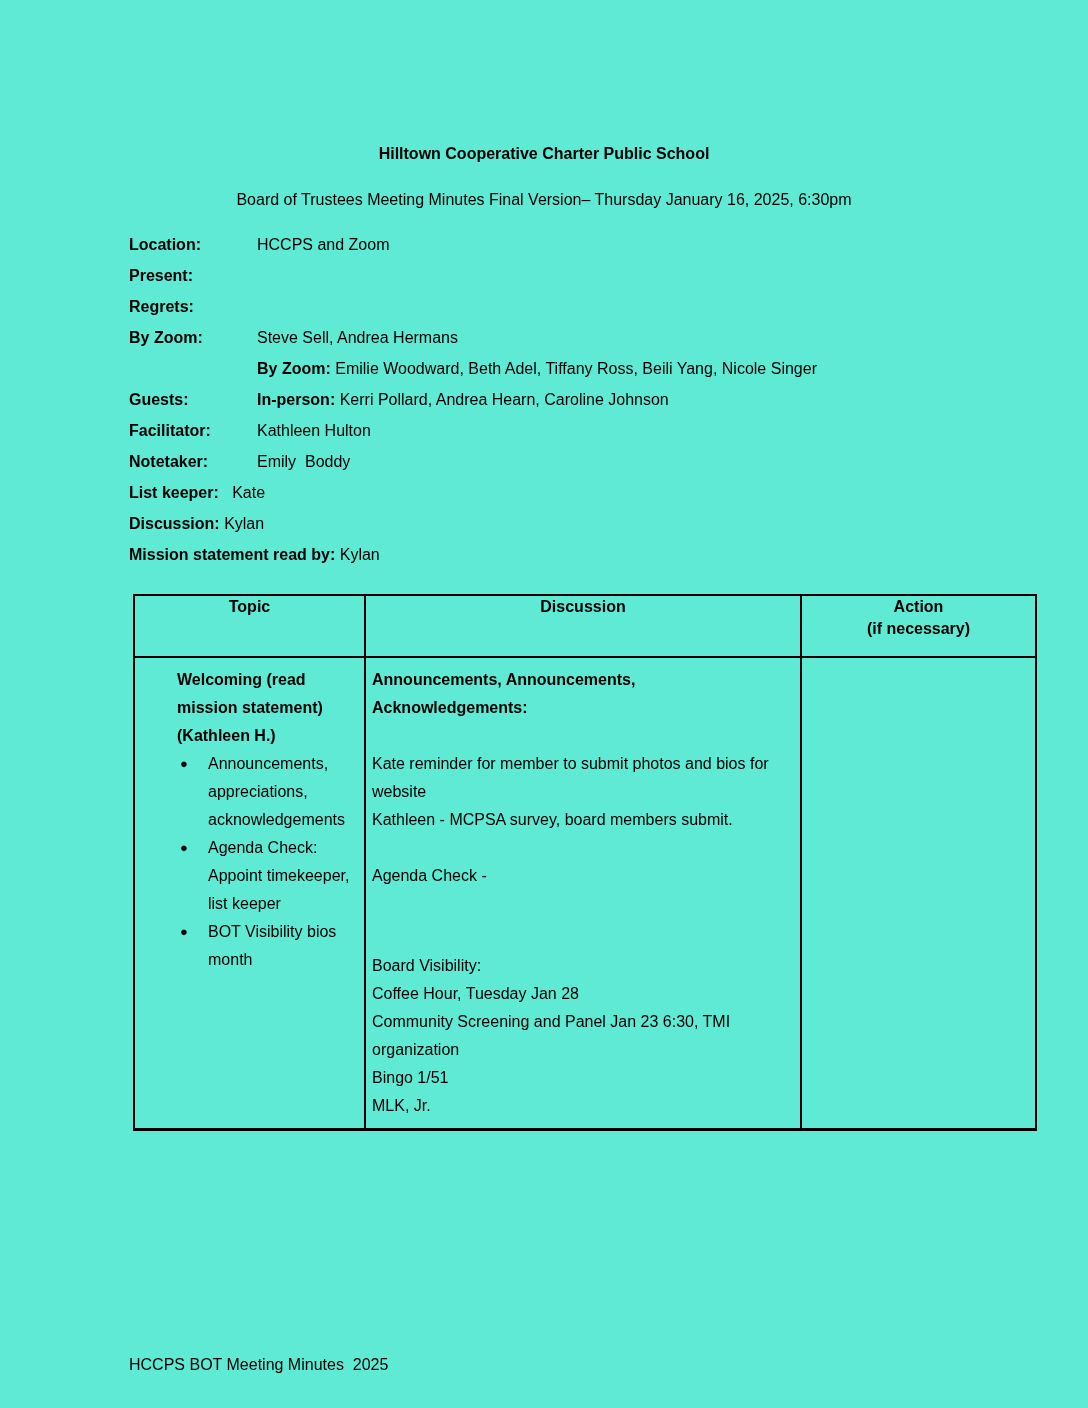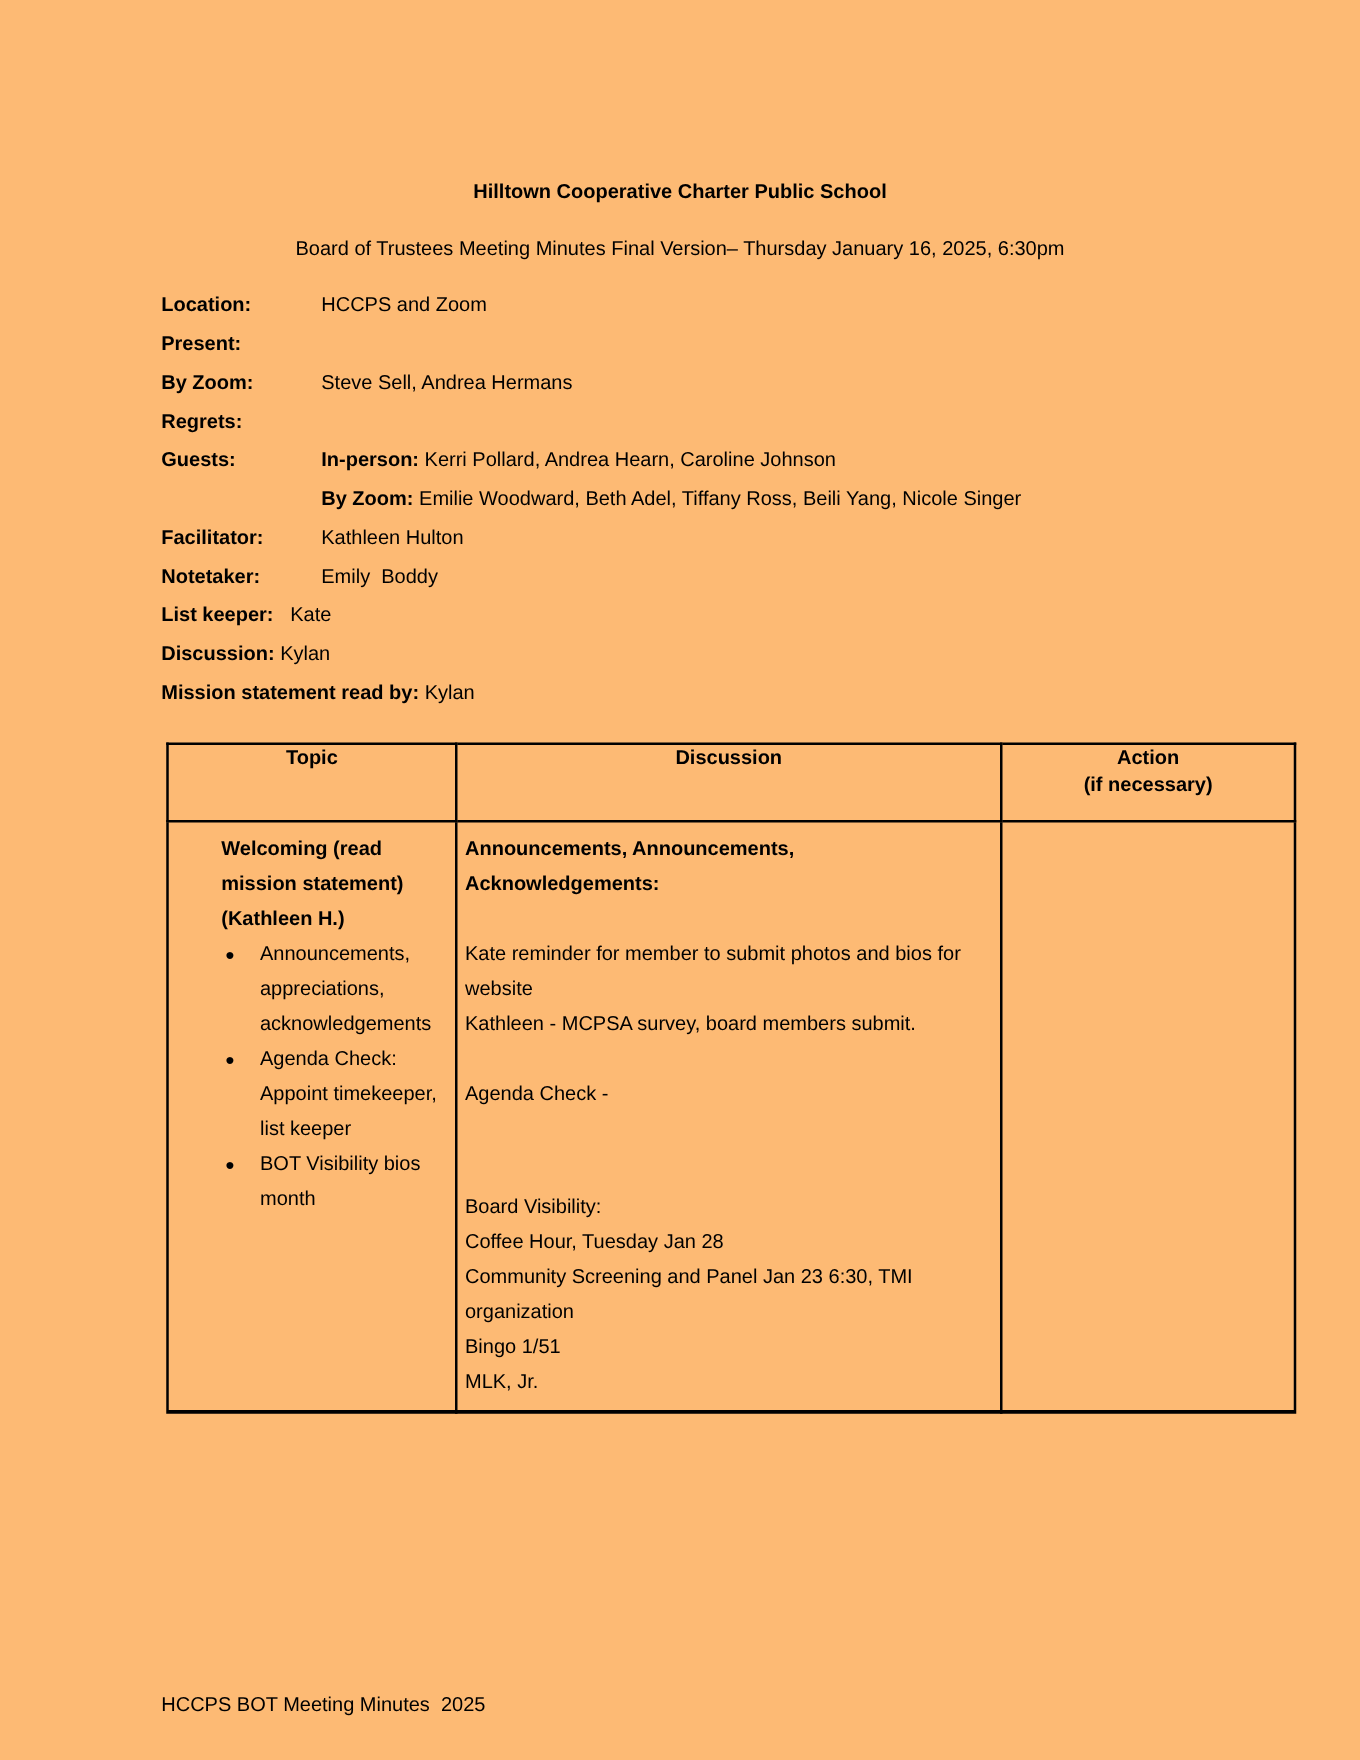--- a/index.html
+++ b/index.html
@@ -1,20 +1,20 @@
 <!DOCTYPE html>
 <html><head>
 <meta charset="utf-8">
 <style>
   * { margin:0; padding:0; box-sizing:border-box; }
   html,body { background:#ffffff; }
   body { font-family:"Liberation Sans", sans-serif; color:#000; }
   .page {
     position:relative; width:1088px; height:1408px; margin:0 auto;
-    background:#fdba74; padding:144px 129px 0 129px; overflow:hidden;
+    background:#5eead4; padding:144px 129px 0 129px; overflow:hidden;
   }
   .doc-title { text-align:center; font-weight:700; font-size:16px; line-height:20px; }
   .doc-subtitle { text-align:center; font-size:16px; line-height:20px; margin-top:26px; }
   .meta { margin-top:21px; }
   .meta-row { font-size:16px; line-height:28px; margin-bottom:3px; white-space:pre-wrap; }
   .label { font-weight:700; }
   .tab { display:inline-block; width:128px; font-weight:700; }
   .tab-spacer { display:inline-block; width:128px; }
   .value { white-space:pre-wrap; }
   .meta-para { font-size:16px; line-height:28px; margin-bottom:3px; max-width:790px; white-space:pre-wrap; }
@@ -48,27 +48,27 @@
 
   <div class="doc-title">Hilltown Cooperative Charter Public School</div>
   <div class="doc-subtitle">Board of Trustees Meeting Minutes Final Version– Thursday January 16, 2025, 6:30pm</div>
 
   <div class="meta">
     <p class="meta-row"><span class="tab">Location:</span><span class="value">HCCPS and Zoom</span></p>
 
     <p class="meta-row"><span class="label">Present:</span></p>
 
 
+    <p class="meta-row"><span class="label">Regrets:</span></p>
+
     <p class="meta-row"><span class="tab">By Zoom:</span><span class="value">Steve Sell, Andrea Hermans</span></p>
 
-    <p class="meta-row"><span class="label">Regrets:</span></p>
+    <p class="meta-row"><span class="tab-spacer"></span><span class="label">By Zoom:</span> <span class="value">Emilie Woodward, Beth Adel, Tiffany Ross, Beili Yang, Nicole Singer</span></p>
 
     <p class="meta-row"><span class="tab">Guests:</span><span class="label">In-person:</span> <span class="value">Kerri Pollard, Andrea Hearn, Caroline Johnson</span></p>
-
-    <p class="meta-row"><span class="tab-spacer"></span><span class="label">By Zoom:</span> <span class="value">Emilie Woodward, Beth Adel, Tiffany Ross, Beili Yang, Nicole Singer</span></p>
 
     <p class="meta-row"><span class="tab">Facilitator:</span><span class="value">Kathleen Hulton</span></p>
 
     <p class="meta-row"><span class="tab">Notetaker:</span><span class="value">Emily  Boddy</span></p>
 
     <p class="meta-row"><span class="label">List keeper:</span>&nbsp;&nbsp;&nbsp;<span class="value">Kate</span></p>
 
     <p class="meta-row"><span class="label">Discussion:</span>&nbsp;<span class="value">Kylan</span></p>
 
     <p class="meta-row"><span class="label">Mission statement read by:</span>&nbsp;<span class="value">Kylan</span></p>

